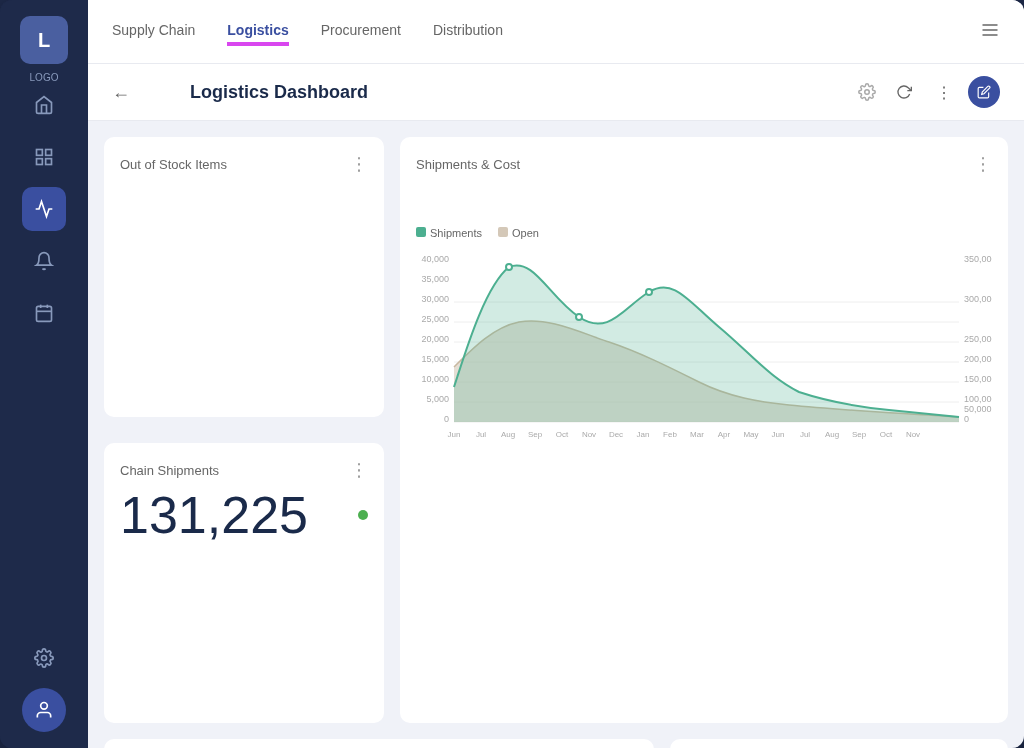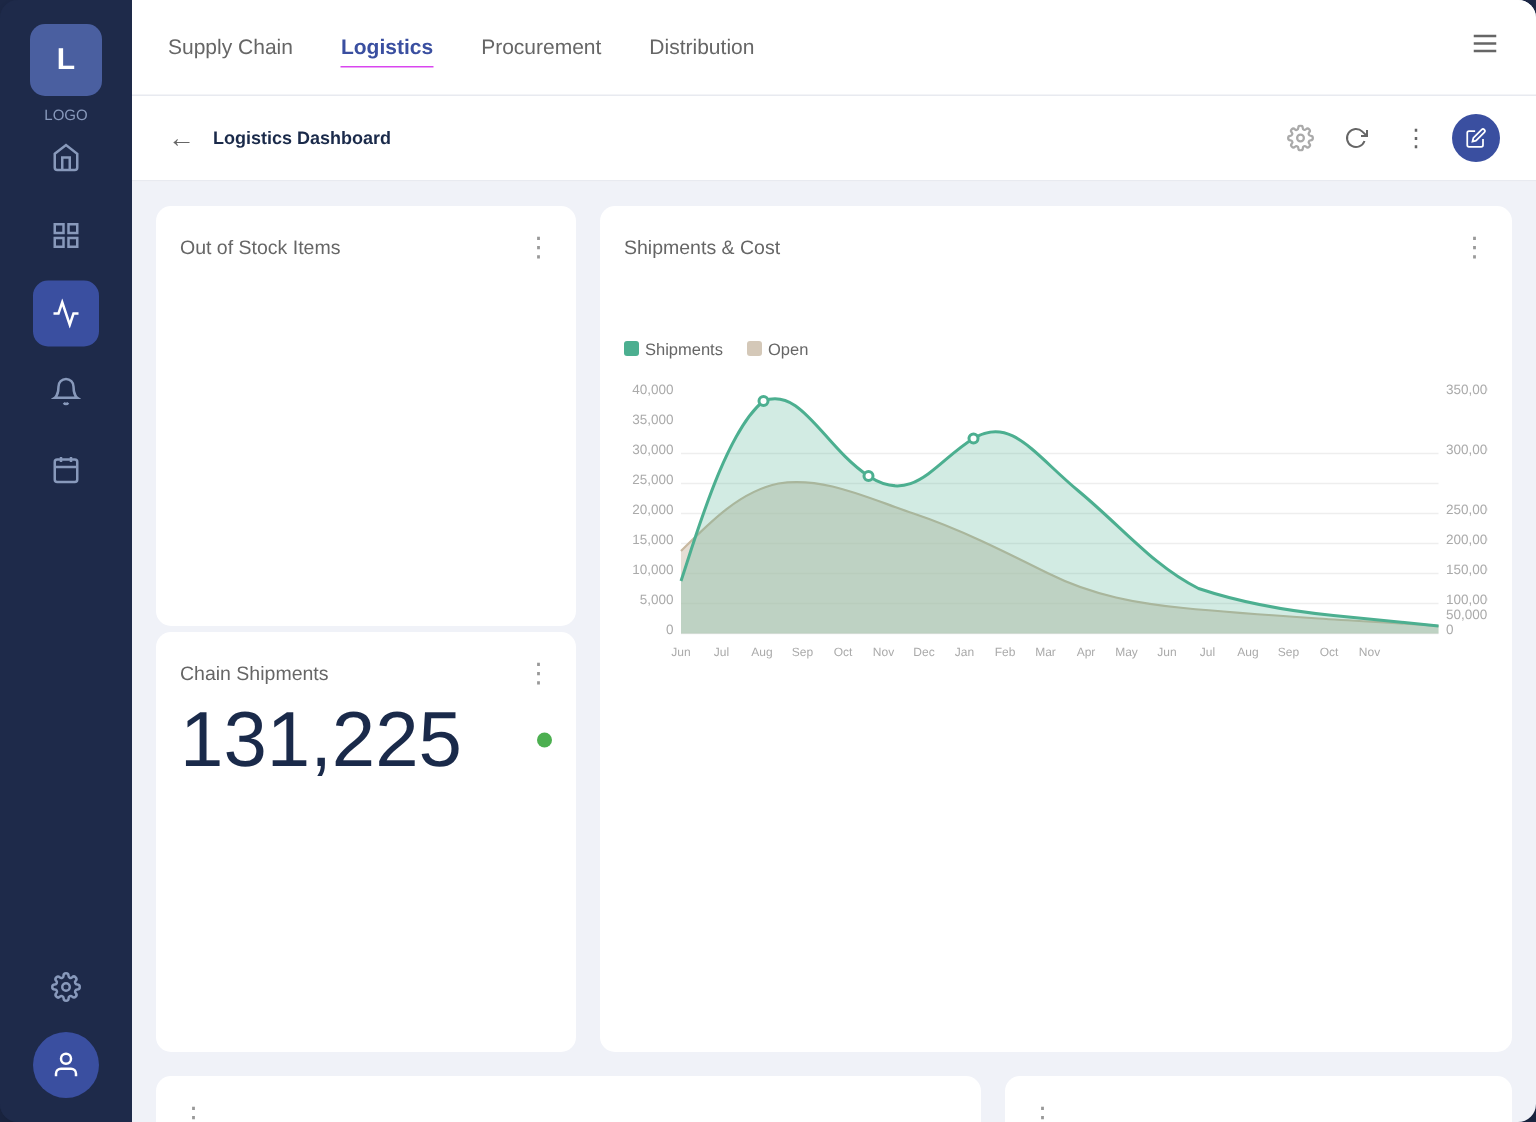--- a/index.html
+++ b/index.html
@@ -16,27 +16,27 @@
     .nav-item.active { background: #3a4fa0; color: white; }
     .sidebar-bottom { display: flex; flex-direction: column; align-items: center; gap: 8px; }
     
     
     .main { flex: 1; background: #f0f2f8; display: flex; flex-direction: column; overflow: hidden; }
     
     
     .top-nav { background: white; padding: 0 24px; display: flex; align-items: center; height: 64px; border-bottom: 1px solid #e8eaf0; justify-content: space-between; }
     .top-nav-links { display: flex; gap: 32px; flex: 1; }
     .nav-link { font-size: 14px; color: #666; cursor: pointer; padding: 4px 0; border-bottom: 2px solid transparent; }
-    .nav-link.active { color: #3a4fa0; font-weight: 600; border-bottom: 1px solid #d946ef; }
+    .nav-link.active { color: #3a4fa0; font-weight: 600; border-bottom: 4px solid #d946ef; }
     .hamburger { color: #666; cursor: pointer; }
     
     
     .dash-header { background: white; padding: 12px 24px; display: flex; align-items: center; gap: 12px; border-bottom: 1px solid #e8eaf0; }
     .back-btn { color: #666; cursor: pointer; font-size: 18px; }
-    .dash-title { font-size: 12px; font-weight: 600; color: #1a2a4a; flex: 1; }
+    .dash-title { font-size: 18px; font-weight: 600; color: #1a2a4a; flex: 1; margin-left: 48px; }
     .dash-actions { display: flex; gap: 8px; align-items: center; }
     .icon-btn { width: 32px; height: 32px; display: flex; align-items: center; justify-content: center; border-radius: 50%; cursor: pointer; color: #666; }
     .icon-btn.primary { background: #3a4fa0; color: white; }
     
     
     .content { flex: 1; padding: 16px; overflow-y: auto; display: flex; flex-direction: column; gap: 16px; }
     
     
     .cards-row { display: flex; gap: 16px; }
     
@@ -156,21 +156,21 @@
               <path d="M18.5 2.5a2.121 2.121 0 0 1 3 3L12 15l-4 1 1-4 9.5-9.5z"></path>
             </svg>
         </div>
       </div>
     </div>
 
     <div class="content">
 
       <div class="cards-row">
 
-        <div style="display:flex; flex-direction:column; gap:4px; flex: 0 0 280px; justify-content: flex-end;">
+        <div style="display:flex; flex-direction:column; gap:26px; flex: 0 0 280px; justify-content: flex-end;">
 
           <div class="stat-card">
             <div class="card-header">
               <span class="card-title">Out of Stock Items</span>
               <span class="card-menu">⋮</span>
             </div>
           </div>
 
           <div class="stat-card">
             <div class="card-header">

